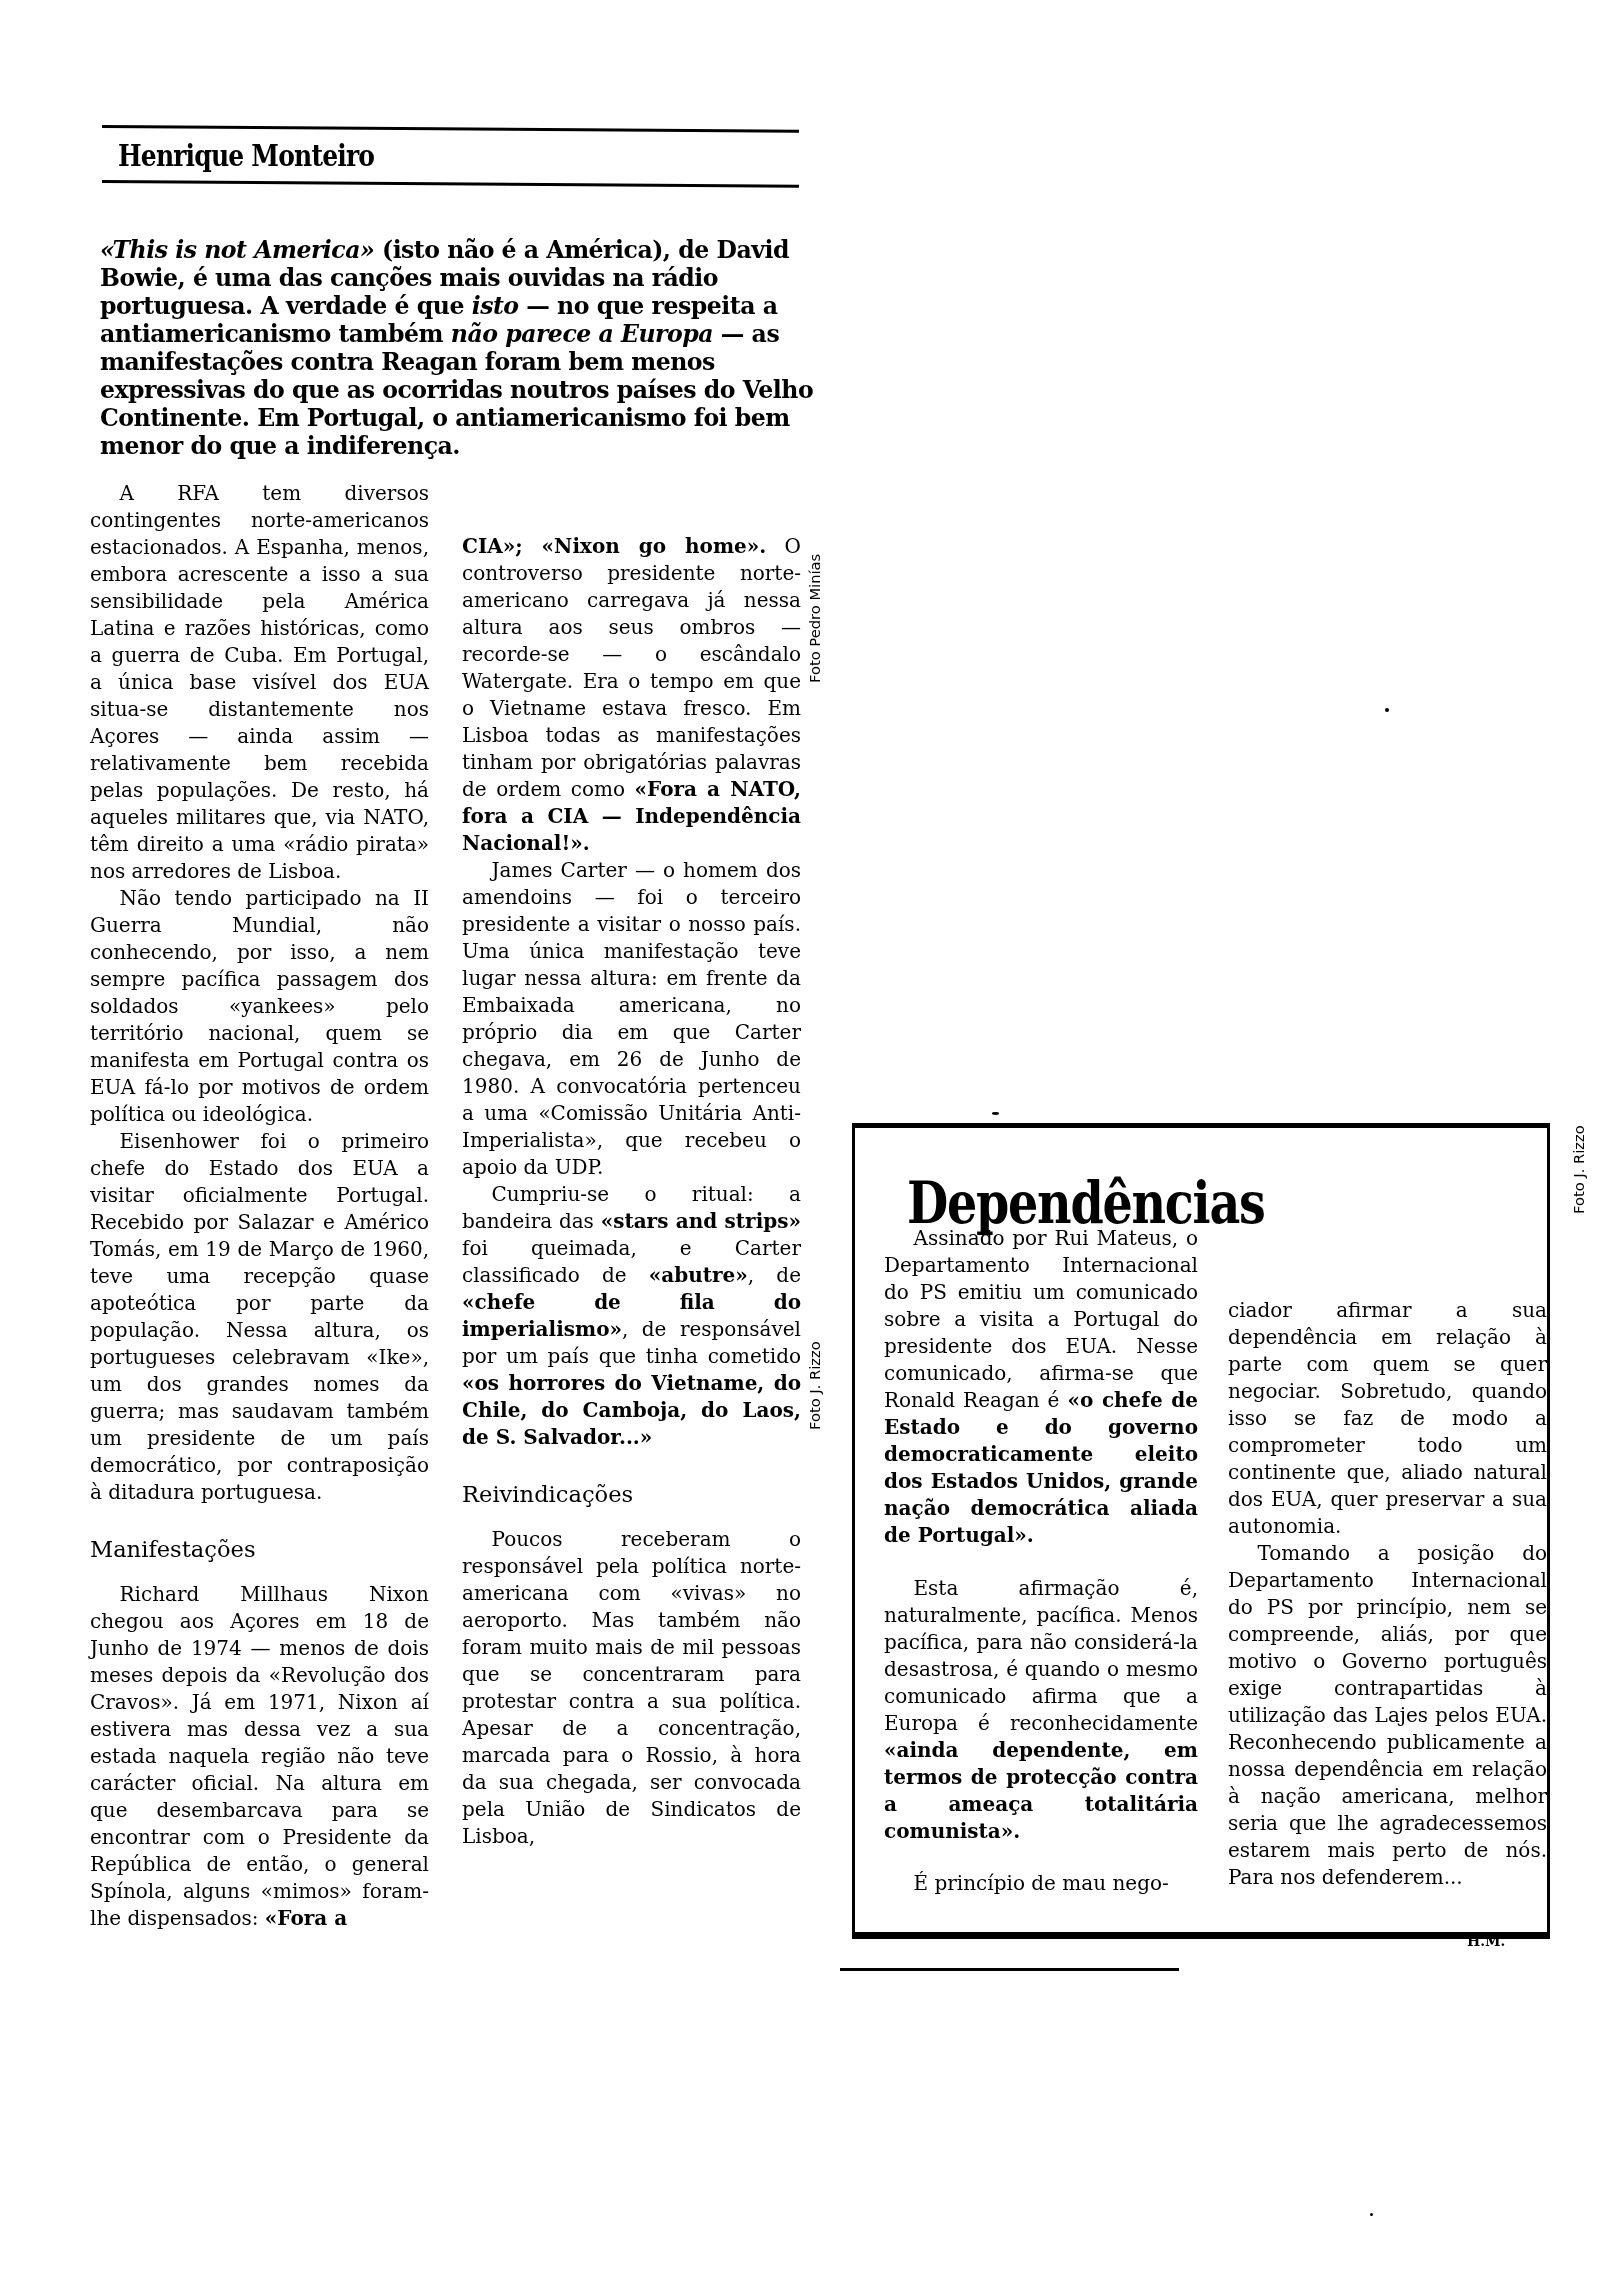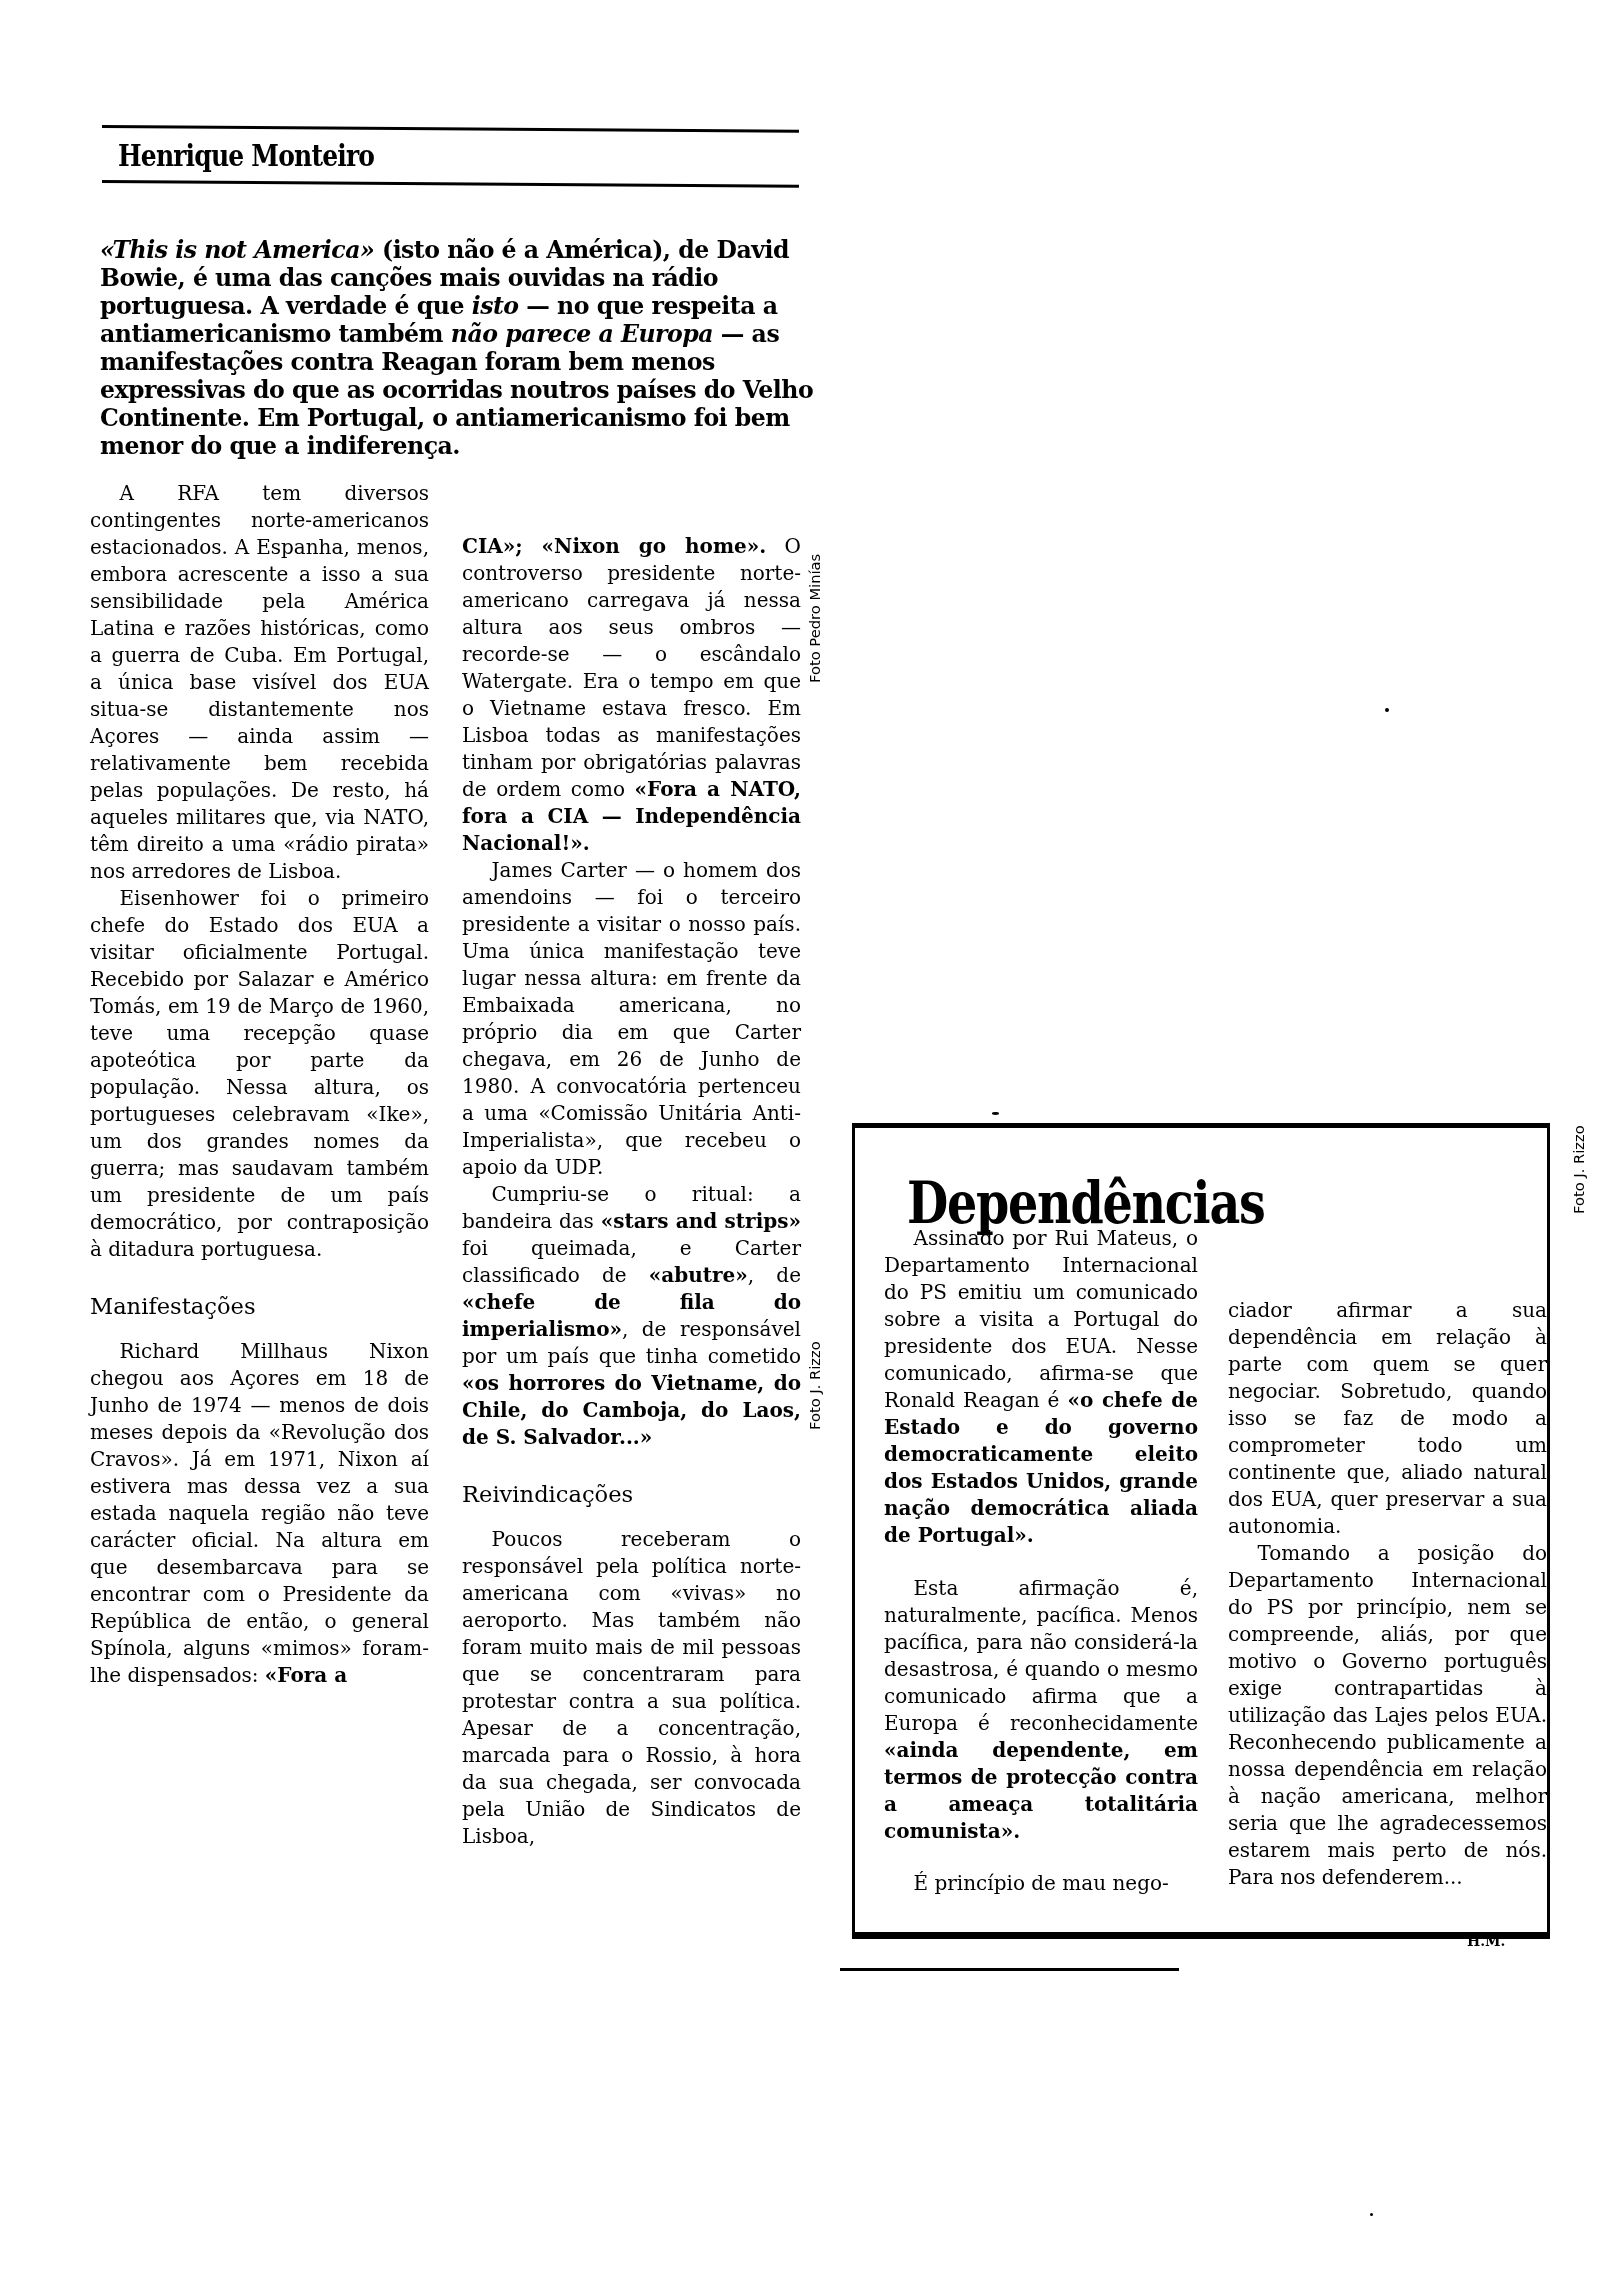--- a/index.html
+++ b/index.html
@@ -54,20 +54,21 @@
   <div class="rule" style="left:102px;top:125px;width:697px;height:2.9px;transform:rotate(0.4deg);transform-origin:left;"></div>
   <div class="byline">Henrique Monteiro</div>
   <div class="rule" style="left:102px;top:180px;width:697px;height:2.5px;transform:rotate(0.4deg);transform-origin:left;"></div>
 
   <div class="lede">
     <i>«This is not America»</i><span> (isto não é a América), de David Bowie, é uma das canções mais ouvidas na rádio portuguesa. A verdade é que </span><i>isto</i><span> — no que respeita a antiamericanismo também </span><i>não parece a Europa</i><span> — as manifestações contra Reagan foram bem menos expressivas do que as ocorridas noutros países do Velho Continente. Em Portugal, o antiamericanismo foi bem menor do que a indiferença.</span>
   </div>
 
   <div class="col col-left">
     <p>A RFA tem diversos contingentes norte-americanos estacionados. A Espanha, menos, embora acrescente a isso a sua sensibilidade pela América Latina e razões históricas, como a guerra de Cuba. Em Portugal, a única base visível dos EUA situa-se distantemente nos Açores — ainda assim — relativamente bem recebida pelas populações. De resto, há aqueles militares que, via NATO, têm direito a uma «rádio pirata» nos arredores de Lisboa.</p>
+    <p>Não tendo participado na II Guerra Mundial, não conhecendo, por isso, a nem sempre pacífica passagem dos soldados «yankees» pelo território nacional, quem se manifesta em Portugal contra os EUA fá-lo por motivos de ordem política ou ideológica.</p>
     <p>Eisenhower foi o primeiro chefe do Estado dos EUA a visitar oficialmente Portugal. Recebido por Salazar e Américo Tomás, em 19 de Março de 1960, teve uma recepção quase apoteótica por parte da população. Nessa altura, os portugueses celebravam «Ike», um dos grandes nomes da guerra; mas saudavam também um presidente de um país democrático, por contraposição à ditadura portuguesa.</p>
     <h3>Manifestações</h3>
     <p><span>Richard Millhaus Nixon chegou aos Açores em 18 de Junho de 1974 — menos de dois meses depois da «Revolução dos Cravos». Já em 1971, Nixon aí estivera mas dessa vez a sua estada naquela região não teve carácter oficial. Na altura em que desembarcava para se encontrar com o Presidente da República de então, o general Spínola, alguns «mimos» foram-lhe dispensados: </span><b>«Fora a</b></p>
   </div>
 
   <div class="col col-mid">
     <p class="noindent"><b>CIA»; «Nixon go home».</b><span> O controverso presidente norte-americano carregava já nessa altura aos seus ombros — recorde-se — o escândalo Watergate. Era o tempo em que o Vietname estava fresco. Em Lisboa todas as manifestações tinham por obrigatórias palavras de ordem como </span><b>«Fora a NATO, fora a CIA — Independência Nacional!».</b></p>
     <p>James Carter — o homem dos amendoins — foi o terceiro presidente a visitar o nosso país. Uma única manifestação teve lugar nessa altura: em frente da Embaixada americana, no próprio dia em que Carter chegava, em 26 de Junho de 1980. A convocatória pertenceu a uma «Comissão Unitária Anti-Imperialista», que recebeu o apoio da UDP.</p>
     <p><span>Cumpriu-se o ritual: a bandeira das </span><b>«stars and strips»</b><span> foi queimada, e Carter classificado de </span><b>«abutre»</b><span>, de </span><b>«chefe de fila do imperialismo»</b><span>, de responsável por um país que tinha cometido </span><b>«os horrores do Vietname, do Chile, do Camboja, do Laos, de S. Salvador...»</b></p>
     <h3>Reivindicações</h3>

